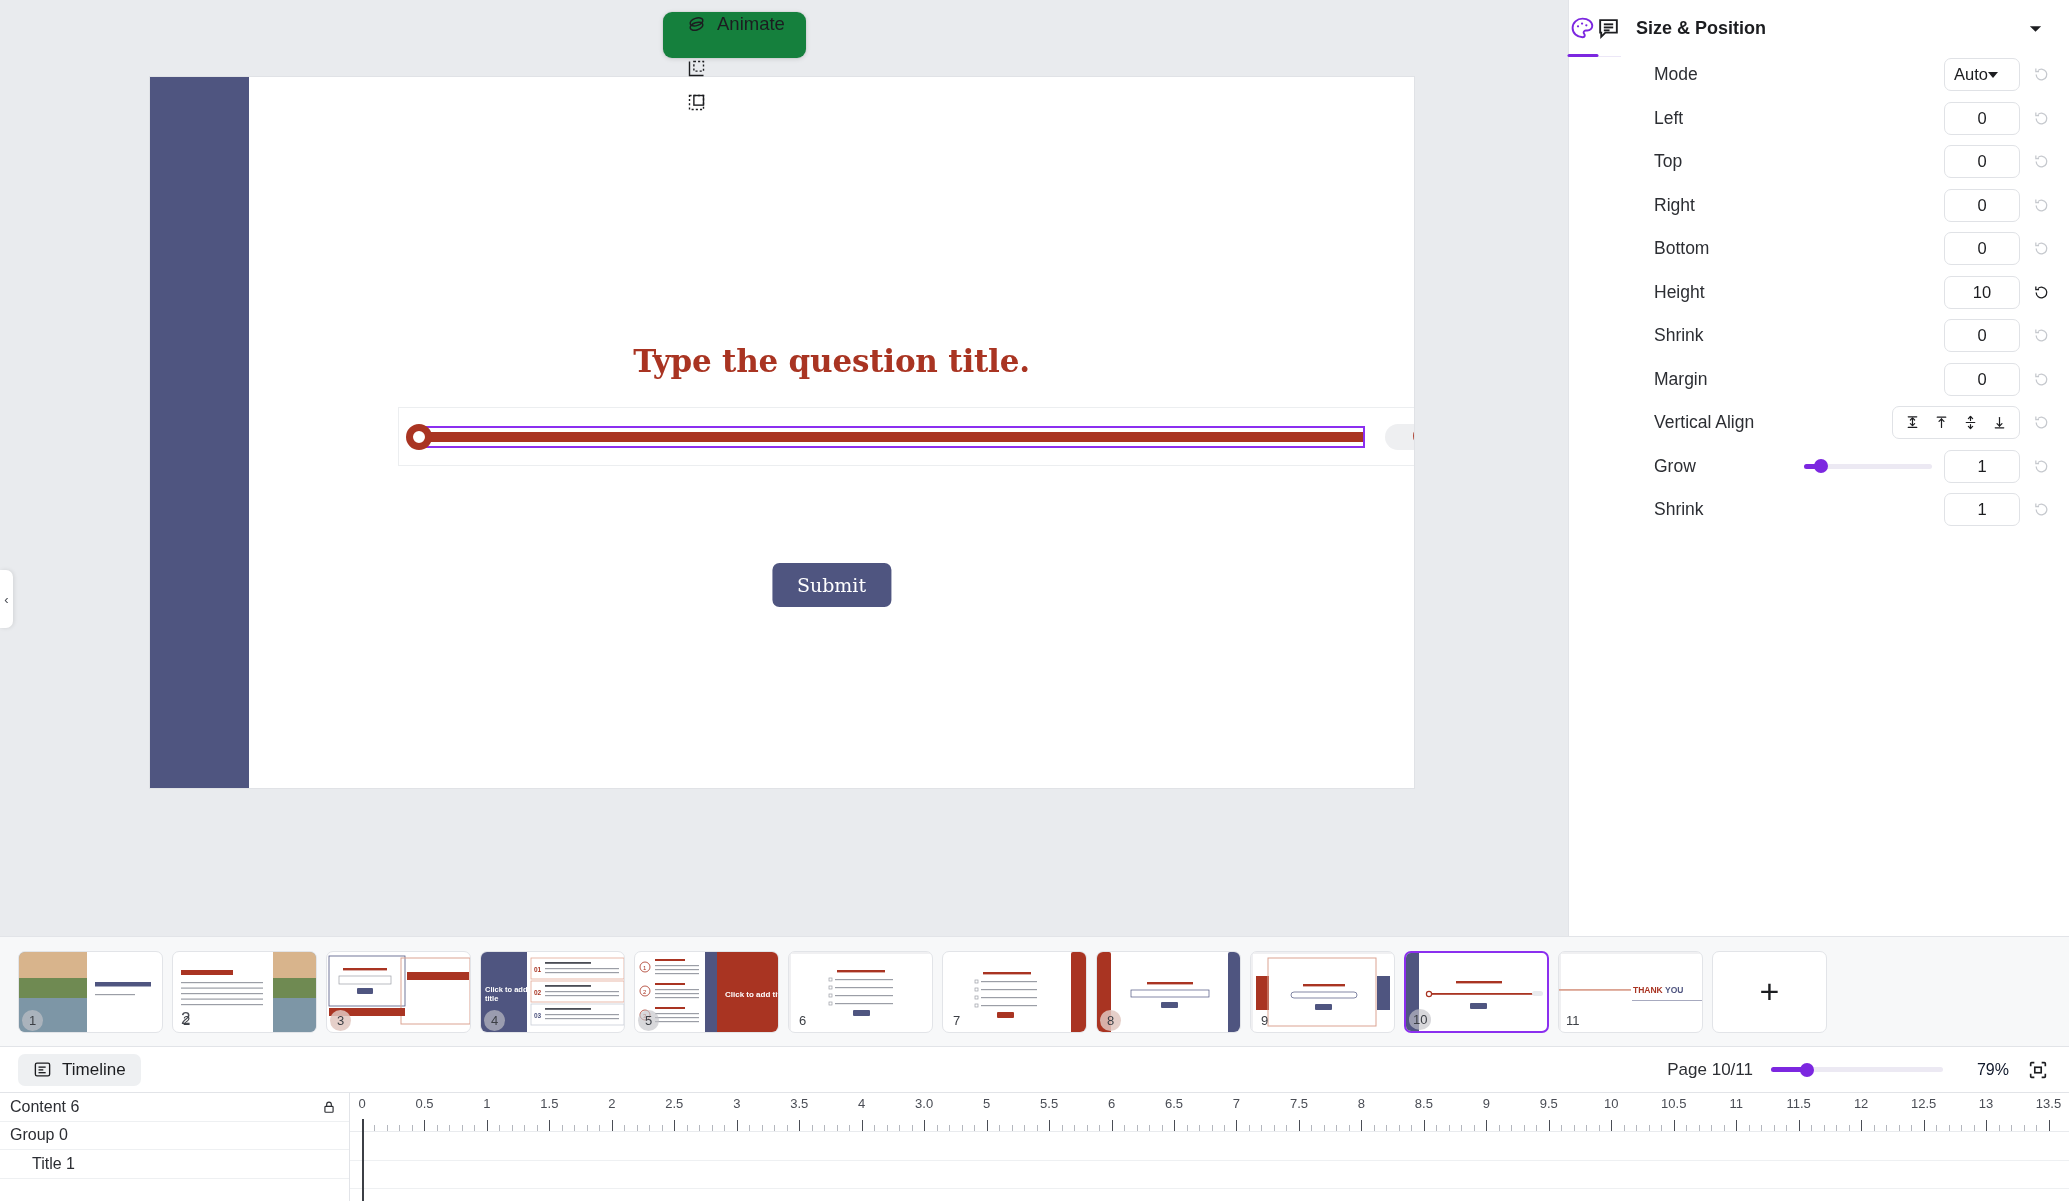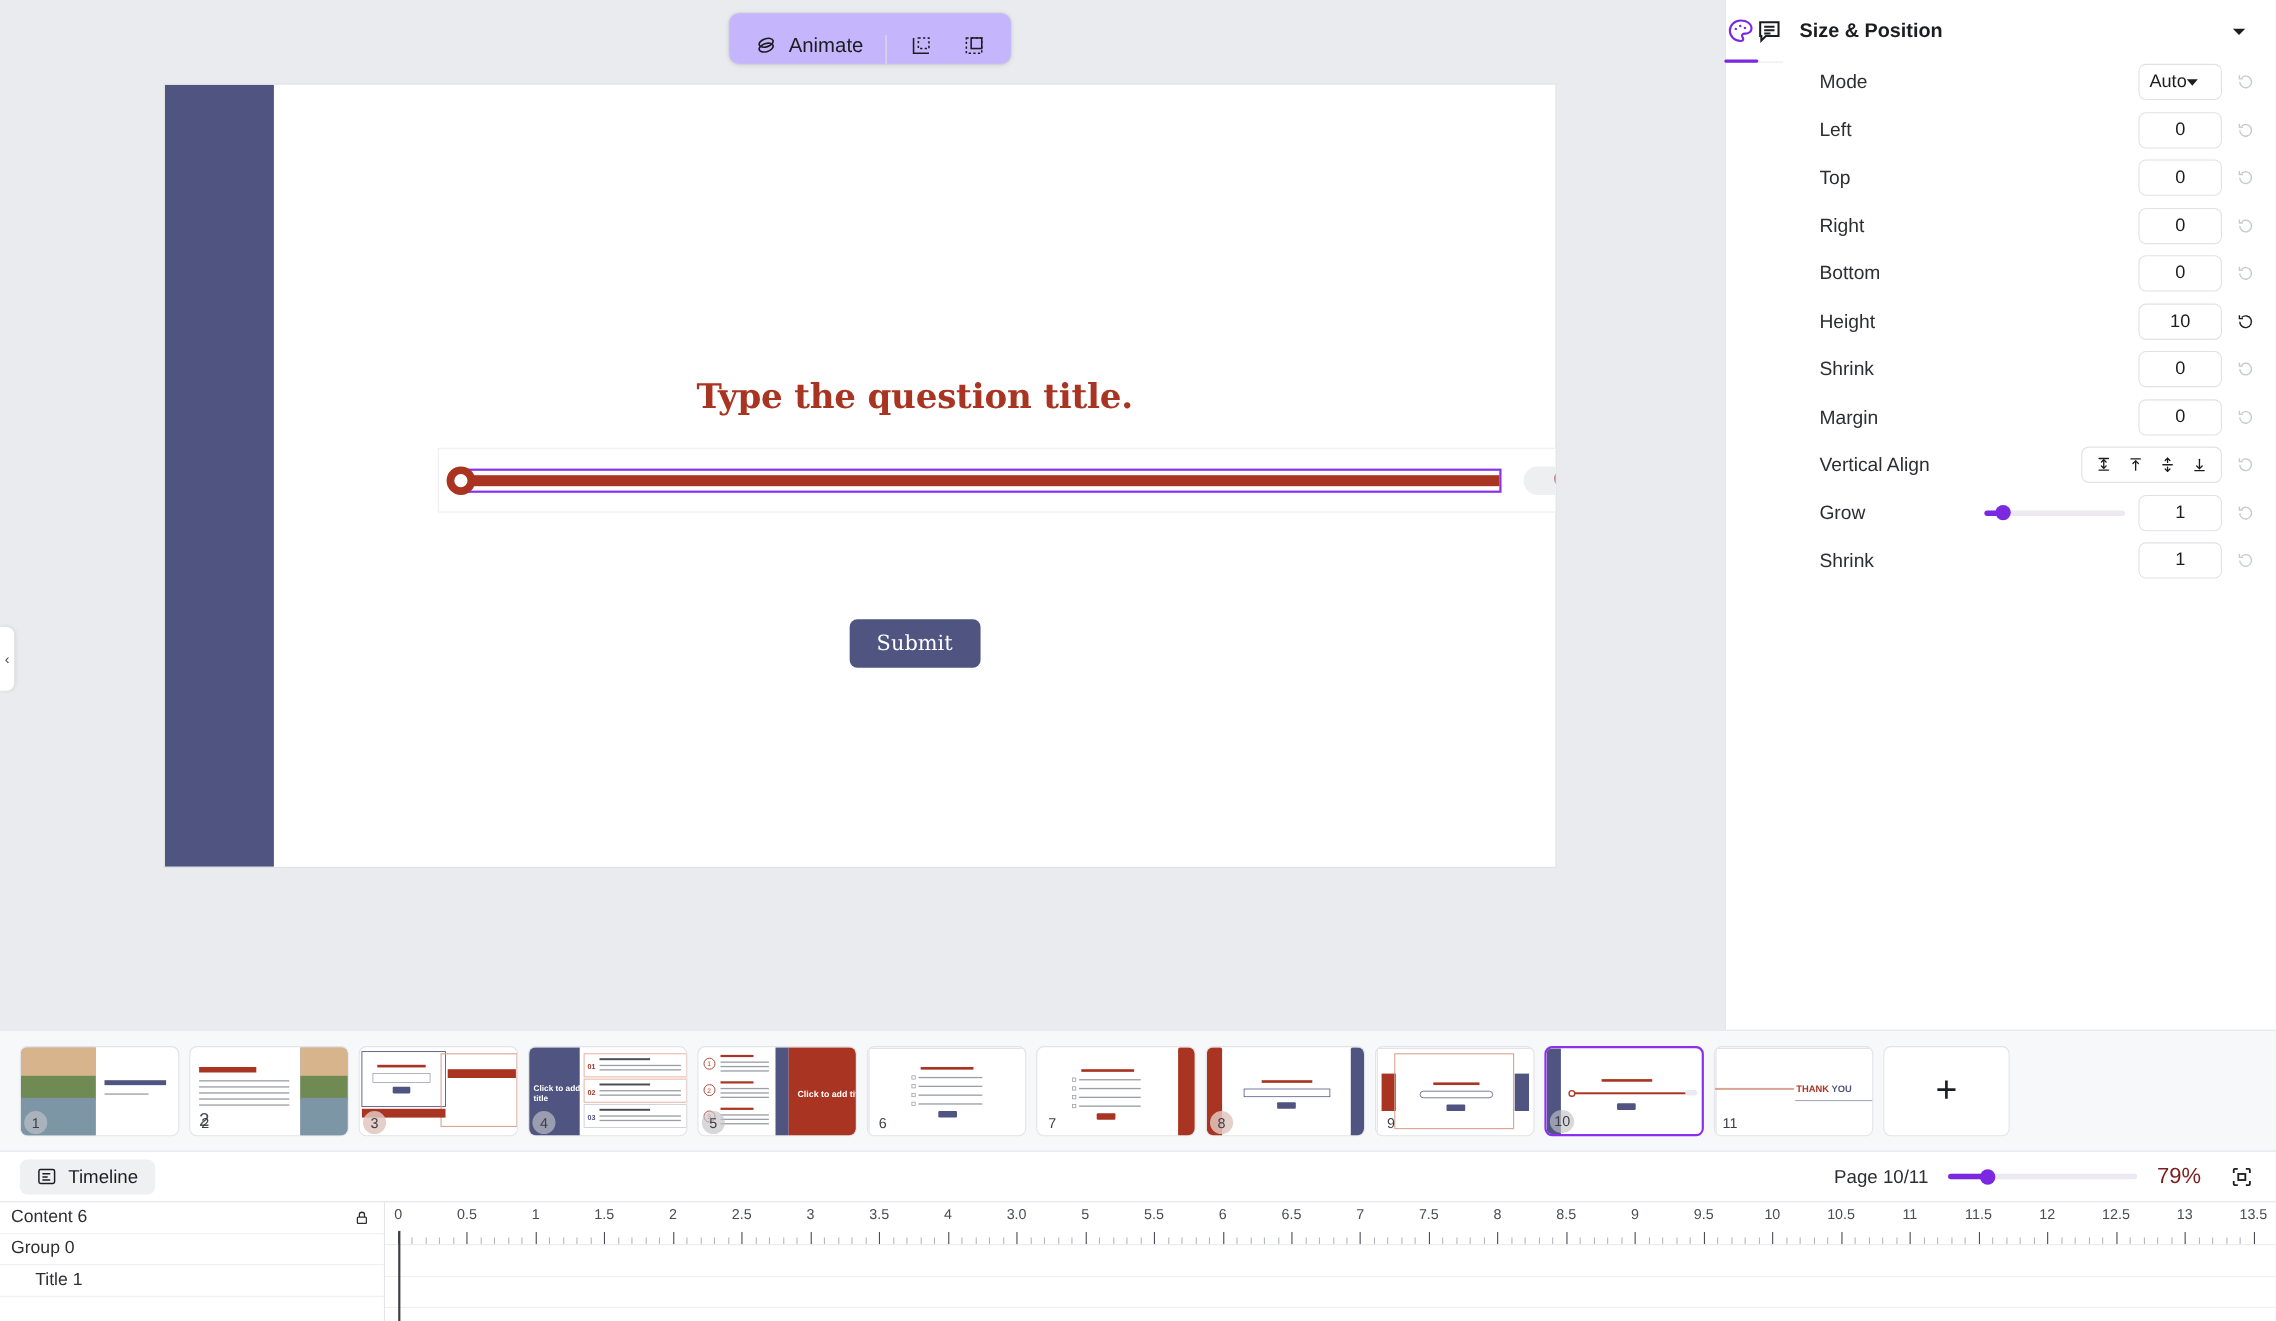--- a/index.html
+++ b/index.html
@@ -17,24 +17,24 @@
   #editor-area { position: relative; width: 1568px; height: 936px; background: #e9ebee; }
   #right-panel {
     position: relative; width: 501px; height: 936px;
     background: #ffffff; border-left: 1px solid #e2e4e8;
     display: flex; flex-direction: row;
   }
 
   
   #toolbar {
     position: absolute; left: 663px; top: 12px;
-    height: 46px; display: flex; align-items: flex-end;
-    background: #c4b5fd; border-radius: 9px;
+    height: 46px; display: flex; align-items: flex-start;
+    background: #15803d; border-radius: 9px;
     box-shadow: 0 1px 5px rgba(0,0,0,.13), 0 0 0 1px rgba(0,0,0,.03);
-    padding: 0 14px; gap: 10px; z-index: 40;
+    padding: 0 14px; gap: 10px; z-index: 40; flex-direction: column;
   }
   .tb-btn {
     display: flex; align-items: center; gap: 9px;
     height: 34px; padding: 0 7px; border-radius: 6px; cursor: pointer;
     font-size: 18.5px; color: #1c1d20;
   }
   .tb-sep { width: 1px; height: 26px; background: #e0e2e6; margin: 0 3px; }
   .tb-icon { display: flex; align-items: center; justify-content: center; width: 24px; height: 24px; }
 
   
@@ -188,21 +188,21 @@
     display: flex; align-items: center; gap: 10px;
     margin-left: 18px; height: 32px; padding: 0 15px;
     background: #eef0f2; border-radius: 7px; cursor: pointer;
     font-size: 17px; color: #1c1d20;
   }
   #status-right {
     margin-left: auto; display: flex; align-items: center; gap: 18px;
     padding-right: 20px;
   }
   #page-indicator { font-size: 17px; color: #2c2e33; }
-  #zoom-pct { font-size: 20px; color: #7f1d1d; min-width: 48px; }
+  #zoom-pct { font-size: 16px; color: #0f172a; min-width: 48px; text-align: right; }
 
   
   #timeline-panel { flex: 1 1 auto; display: flex; background: #fff; border-top: 1px solid #e2e4e8; }
   #track-names { width: 350px; flex: 0 0 auto; border-right: 1px solid #e2e4e8; }
   #anim-header {
     display: flex; align-items: center; height: 39px; padding: 0 14px 0 16px;
     border-bottom: 1px solid #e9ebee;
   }
   #anim-title { font-size: 19px; color: #1c1d20; flex: 1 1 auto; }
   .anim-hdr-icon { width: 27px; height: 27px; display: flex; align-items: center;

